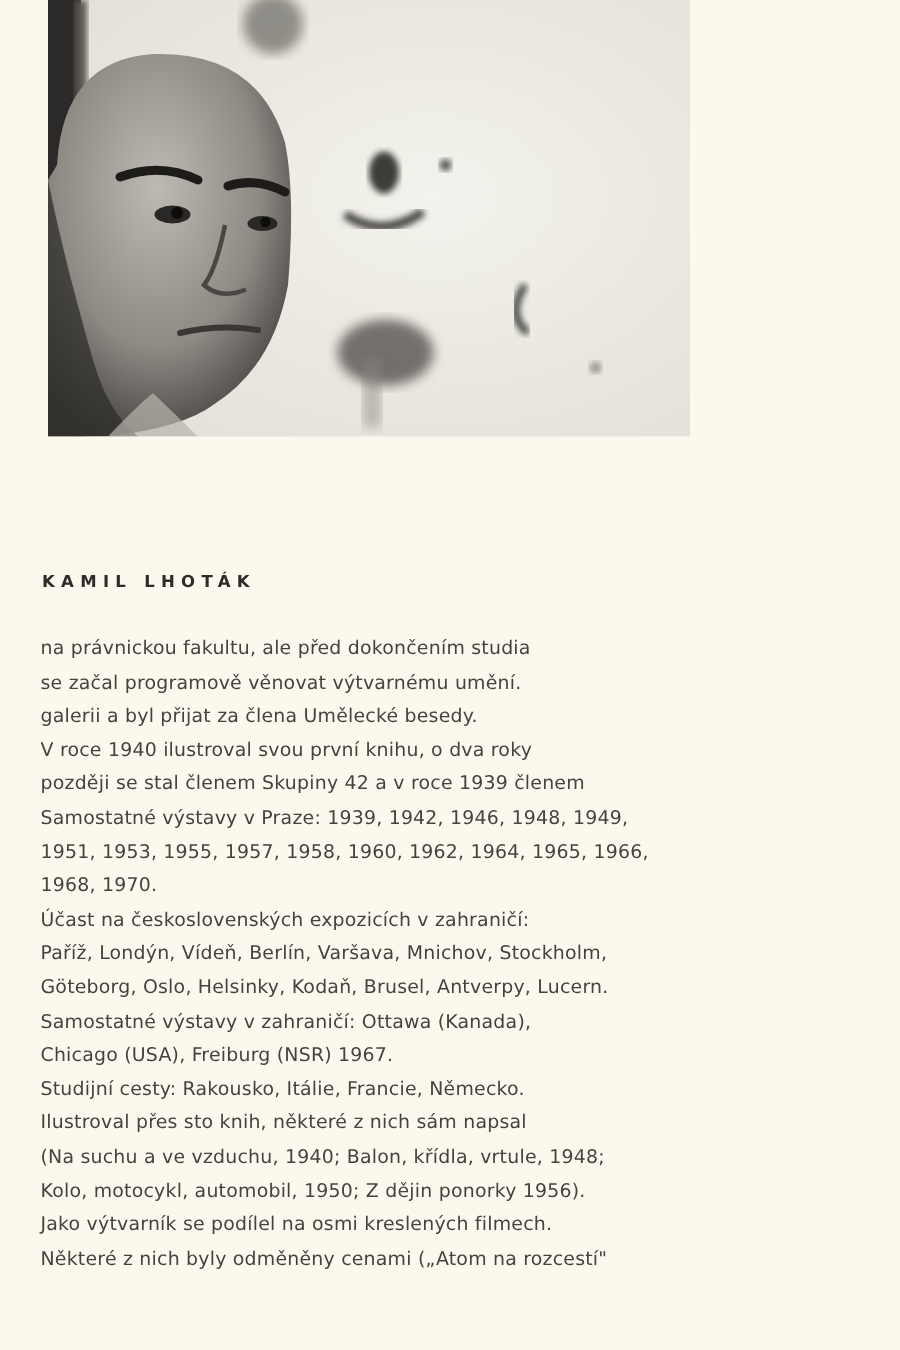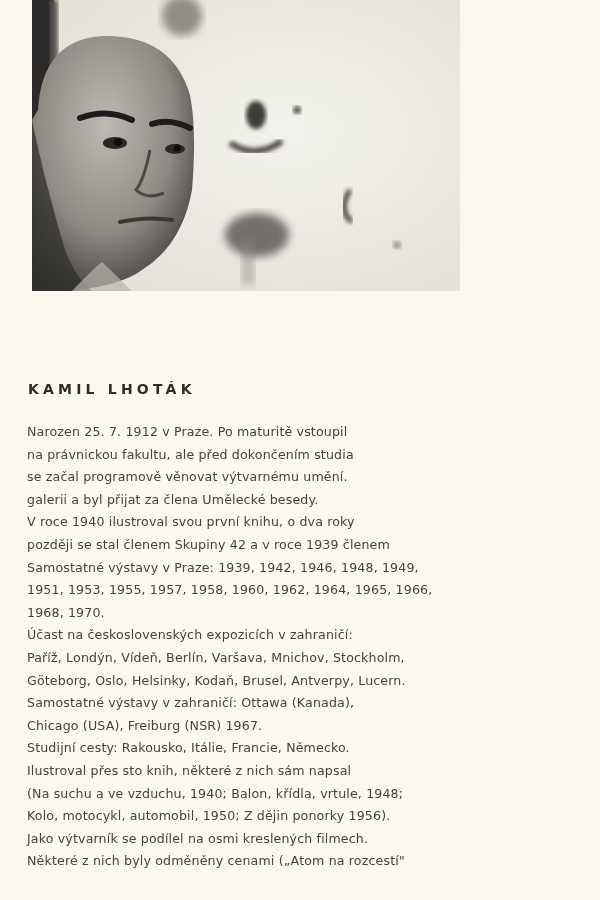--- a/index.html
+++ b/index.html
@@ -22,21 +22,21 @@
     width: 428px;
     height: 291px;
     overflow: hidden;
     background: linear-gradient(90deg, #d9d6cc 0%, #ecebe4 40%, #f1f0ea 100%);
   }
   .photo svg { display: block; }
   .heading {
     position: absolute;
     left: 28px;
     top: 381px;
-    font-size: 14px;
+    font-size: 11px;
     font-weight: bold;
     letter-spacing: 4.2px;
     color: #2e2b29;
     margin: 0;
     white-space: nowrap;
   }
   .body-text {
     position: absolute;
     left: 27px;
     top: 421px;
@@ -108,21 +108,20 @@
 
     <path d="M88 222 Q115 216 140 220" stroke="#3a3835" stroke-width="4" fill="none" stroke-linecap="round"></path>
 
     <path d="M40 291 Q60 270 70 262 L100 291 Z" fill="#b8b5ae" opacity="0.7"></path>
   </svg>
 </div>
 
 <h1 class="heading">KAMIL LHOTÁK</h1>
 
 <p class="body-text">
-  <span class="line">Narozen 25. 7. 1912 v Praze. Po maturitě vstoupil</span>
   <span class="line">na právnickou fakultu, ale před dokončením studia</span>
   <span class="line">se začal programově věnovat výtvarnému umění.</span>
   <span class="line">galerii a byl přijat za člena Umělecké besedy.</span>
   <span class="line">V roce 1940 ilustroval svou první knihu, o dva roky</span>
   <span class="line">později se stal členem Skupiny 42 a v roce 1939 členem</span>
   <span class="line">Samostatné výstavy v Praze: 1939, 1942, 1946, 1948, 1949,</span>
   <span class="line">1951, 1953, 1955, 1957, 1958, 1960, 1962, 1964, 1965, 1966,</span>
   <span class="line">1968, 1970.</span>
   <span class="line">Účast na československých expozicích v zahraničí:</span>
   <span class="line">Paříž, Londýn, Vídeň, Berlín, Varšava, Mnichov, Stockholm,</span>

